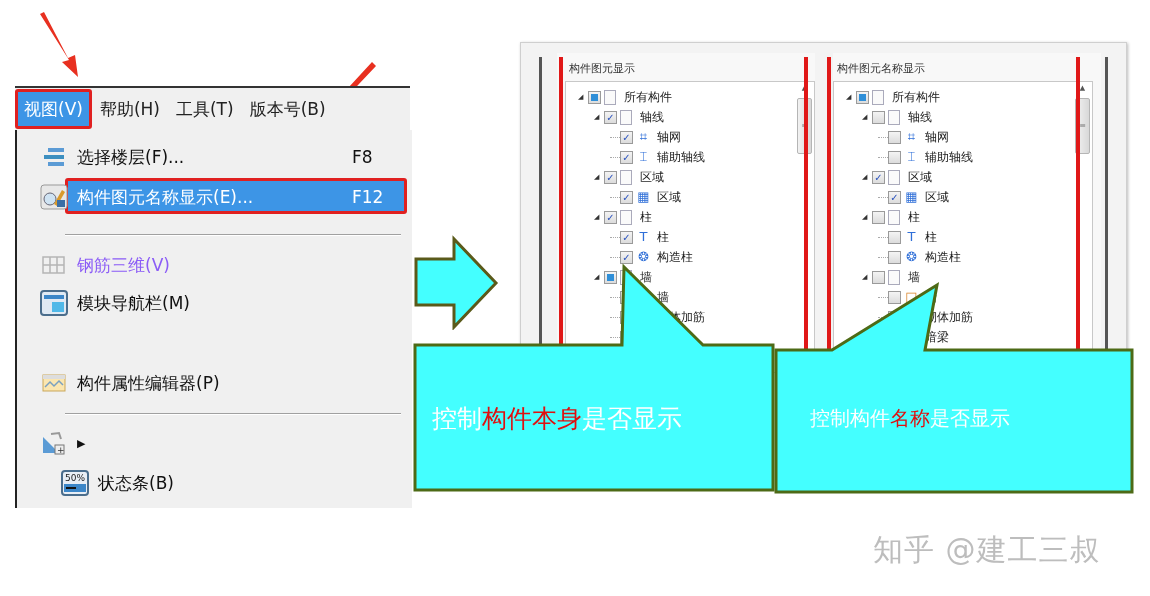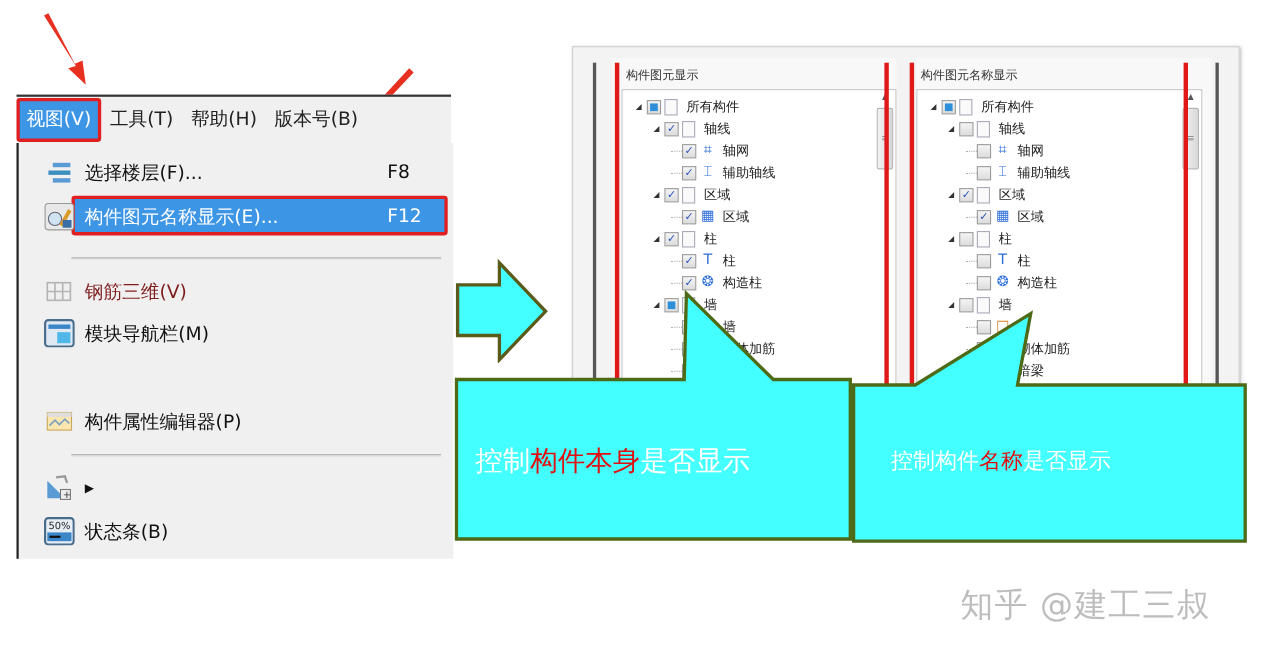--- a/index.html
+++ b/index.html
@@ -10,21 +10,21 @@
   
   .menubar { left:15px; top:86px; width:395px; height:42px; background:#f0f0f0; border-top:2px solid #333; display:flex; align-items:center; }
   .menubar-item { font-size:17px; color:#222; padding:0 8px; height:38px; line-height:38px; white-space:nowrap; }
   .menubar-item.active { background:#3d95e6; color:#fff; }
   .red-box { border:3px solid #e02020; border-radius:3px; }
   .menu-panel { left:15px; top:130px; width:395px; height:378px; background:#f0f0f0; border-left:2px solid #222; }
   .menu-item { position:absolute; left:14px; width:391px; height:34px; display:flex; align-items:center; font-size:17px; color:#111; }
   .menu-item .mi-icon { width:34px; height:28px; margin-left:6px; margin-right:6px; display:flex; align-items:center; justify-content:center; }
   .menu-item .mi-label { flex:1; }
   .menu-item .mi-key { width:70px; font-size:17px; }
-  .menu-item.disabled { color:#7f1d1d; }
+  .menu-item.disabled { color:#8b5cf6; }
   .menu-item.highlight .mi-label, .menu-item.highlight .mi-key { color:#fff; }
   .hl-bg { position:absolute; left:48px; top:52px; width:342px; height:36px; background:#3d95e6; border:3px solid #e02020; border-radius:3px; box-sizing:border-box; }
   .sep { position:absolute; left:48px; width:336px; height:1px; background:#a0a0a0; border-bottom:1px solid #fff; }
 
   
   .dialog { left:520px; top:42px; width:605px; height:320px; background:#f3f3f3; border:1px solid #cfcfcf; box-shadow:1px 1px 3px #bbb; }
   .group { position:absolute; top:10px; height:310px; background:#f8f8f8; }
   .group-title { position:absolute; top:8px; font-size:11px; color:#333; }
   .tree { position:absolute; top:28px; background:#fff; border:1px solid #c8c8c8; overflow:hidden; }
   .tree-row { position:absolute; height:18px; display:flex; align-items:center; font-size:12px; color:#222; white-space:nowrap; }
@@ -46,22 +46,22 @@
 </head>
 <body>
 
 <svg class="abs" style="left:0;top:0;" width="420" height="180">
   <polygon points="40,14 44,12 68,58 75,55 78,77 62,62 69,60" fill="#e83020"></polygon>
   <polygon points="372,62 376,66 306,140 311,145 287,158 298,135 302,138" fill="#e83020"></polygon>
 </svg>
 
 <div class="abs menubar">
   <div class="menubar-item active red-box" style="height:34px;line-height:34px;padding:0 6px;">视图(V)</div>
+  <div class="menubar-item">帮助(H)</div>
   <div class="menubar-item">工具(T)</div>
-  <div class="menubar-item">帮助(H)</div>
   <div class="menubar-item">版本号(B)</div>
 </div>
 
 <div class="abs menu-panel">
   <div class="hl-bg" style="top:48px;"></div>
 
   <div class="menu-item" style="top:10px;">
     <span class="mi-icon">
       <svg width="24" height="22">
           <rect x="6" y="2" width="16" height="4" fill="#5b9bd5"></rect>
@@ -132,21 +132,21 @@
       <svg width="26" height="24">
           <path d="M2 22 L2 6 L18 22 Z" fill="#5b9bd5"></path>
           <rect x="14" y="14" width="9" height="9" fill="#eee" stroke="#777"></rect>
           <text x="16" y="22" font-size="9" fill="#333">+</text>
           <path d="M10 3 L18 2 L20 8" stroke="#999" fill="none" stroke-width="2"></path>
         </svg>
     </span>
     <span style="width:70px;font-size:11px;color:#111;">▶</span>
   </div>
 
-  <div class="menu-item" style="top:336px;">
+  <div class="menu-item" style="top:336px;margin-left:21px;">
     <span class="mi-icon">
       <svg width="28" height="26">
           <rect x="1" y="1" width="26" height="24" rx="3" fill="#e8eef5" stroke="#4a6d8c" stroke-width="2"></rect>
           <text x="4" y="11" font-size="9" fill="#222" font-family="DejaVu Sans, sans-serif">50%</text>
           <rect x="3" y="14" width="22" height="8" fill="#3b86c8"></rect>
           <rect x="5" y="17" width="10" height="2" fill="#111"></rect>
         </svg>
     </span>
     <span class="mi-label">状态条(B)</span>
   </div>

